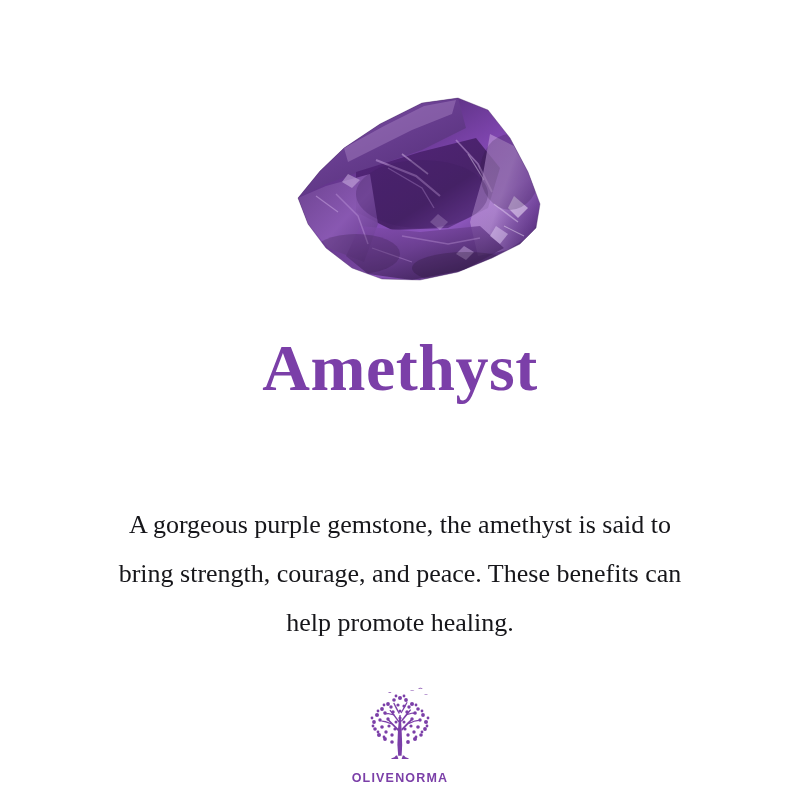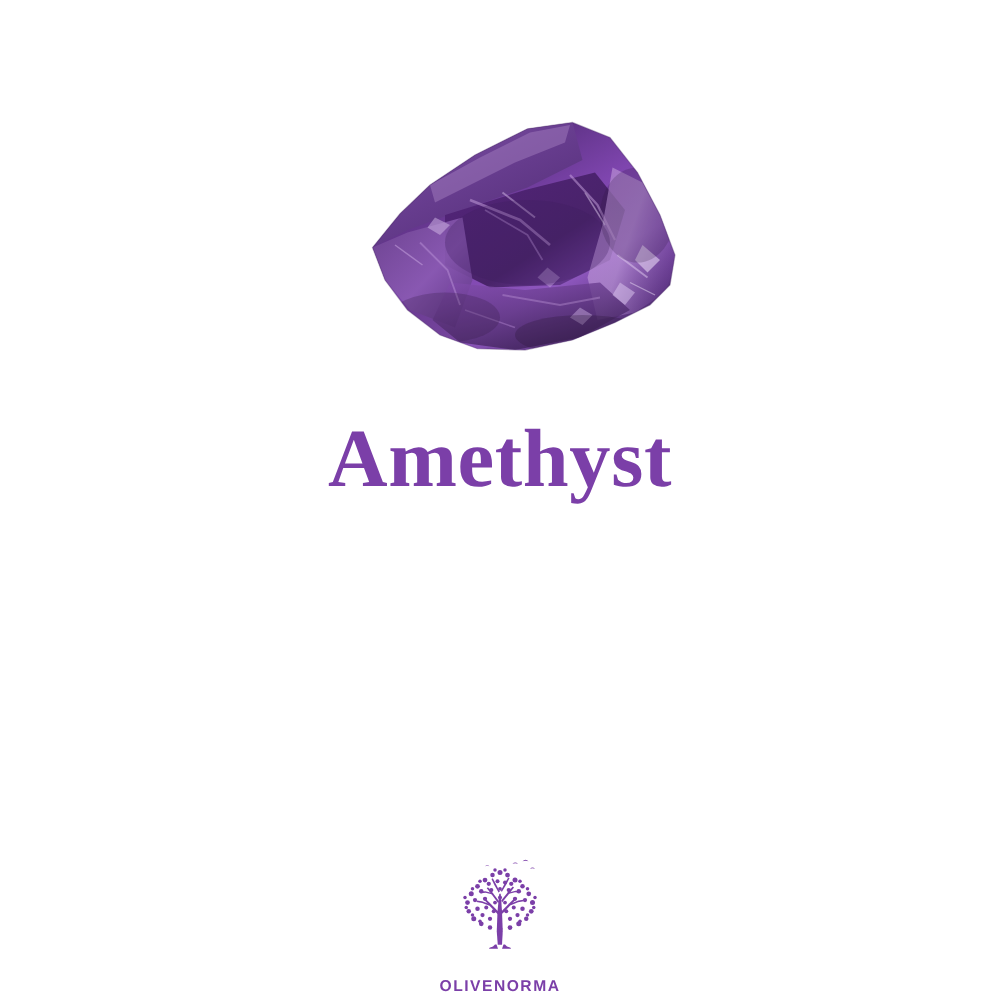--- a/index.html
+++ b/index.html
@@ -105,21 +105,21 @@
     text-align: center;
   }
   #logo-mark {
     display: block;
     margin: 0 auto;
     width: 84px;
     height: 76px;
   }
   #logo-word {
     display: block;
-    margin-top: 21px;
+    margin-top: 10px;
     font-family: "Liberation Sans", sans-serif;
     font-size: 12.5px;
     font-weight: 700;
     letter-spacing: 1.2px;
     color: #7B3FA8;
   }
 </style>
 </head>
 <body>
 
@@ -220,20 +220,25 @@
         <path d="M68,95 L92,72 L128,48 L170,27 L206,22 L236,34 L258,62 L276,96
                  L288,128 L284,152 L268,168 L240,182 L206,196 L168,204 L130,203
                  L100,192 L74,172 L56,148 L46,122 Z" fill="none" stroke="#4A2A68" stroke-width="1" opacity="0.35"></path>
       </svg>
     </div>
   </div>
 
   <div id="title">Amethyst</div>
 
 
+  <div id="body-copy">
+    <span class="bline">A gorgeous purple gemstone, the amethyst is said to</span>
+    <span class="bline">bring strength, courage, and peace. These benefits can</span>
+    <span class="bline">help promote healing.</span>
+  </div>
 
   <div id="logo">
     <svg id="logo-mark" viewBox="0 0 84 76" xmlns="http://www.w3.org/2000/svg">
       <g fill="#7B3FA8">
 
         <path d="M40.4,74 L39.2,70.6 L38.0,70.6 L36.4,72.2 L33.6,73.2 L33.2,74 Z"></path>
         <path d="M43.6,74 L44.8,70.6 L46.0,70.6 L47.6,72.2 L50.4,73.2 L50.8,74 Z"></path>
         <path d="M40.2,70.8 L39.4,60.0 L40.0,44.0 L41.4,30.0 L42.6,30.0 L43.6,44.0
                  L44.2,60.0 L43.6,70.8 Z"></path>
 

